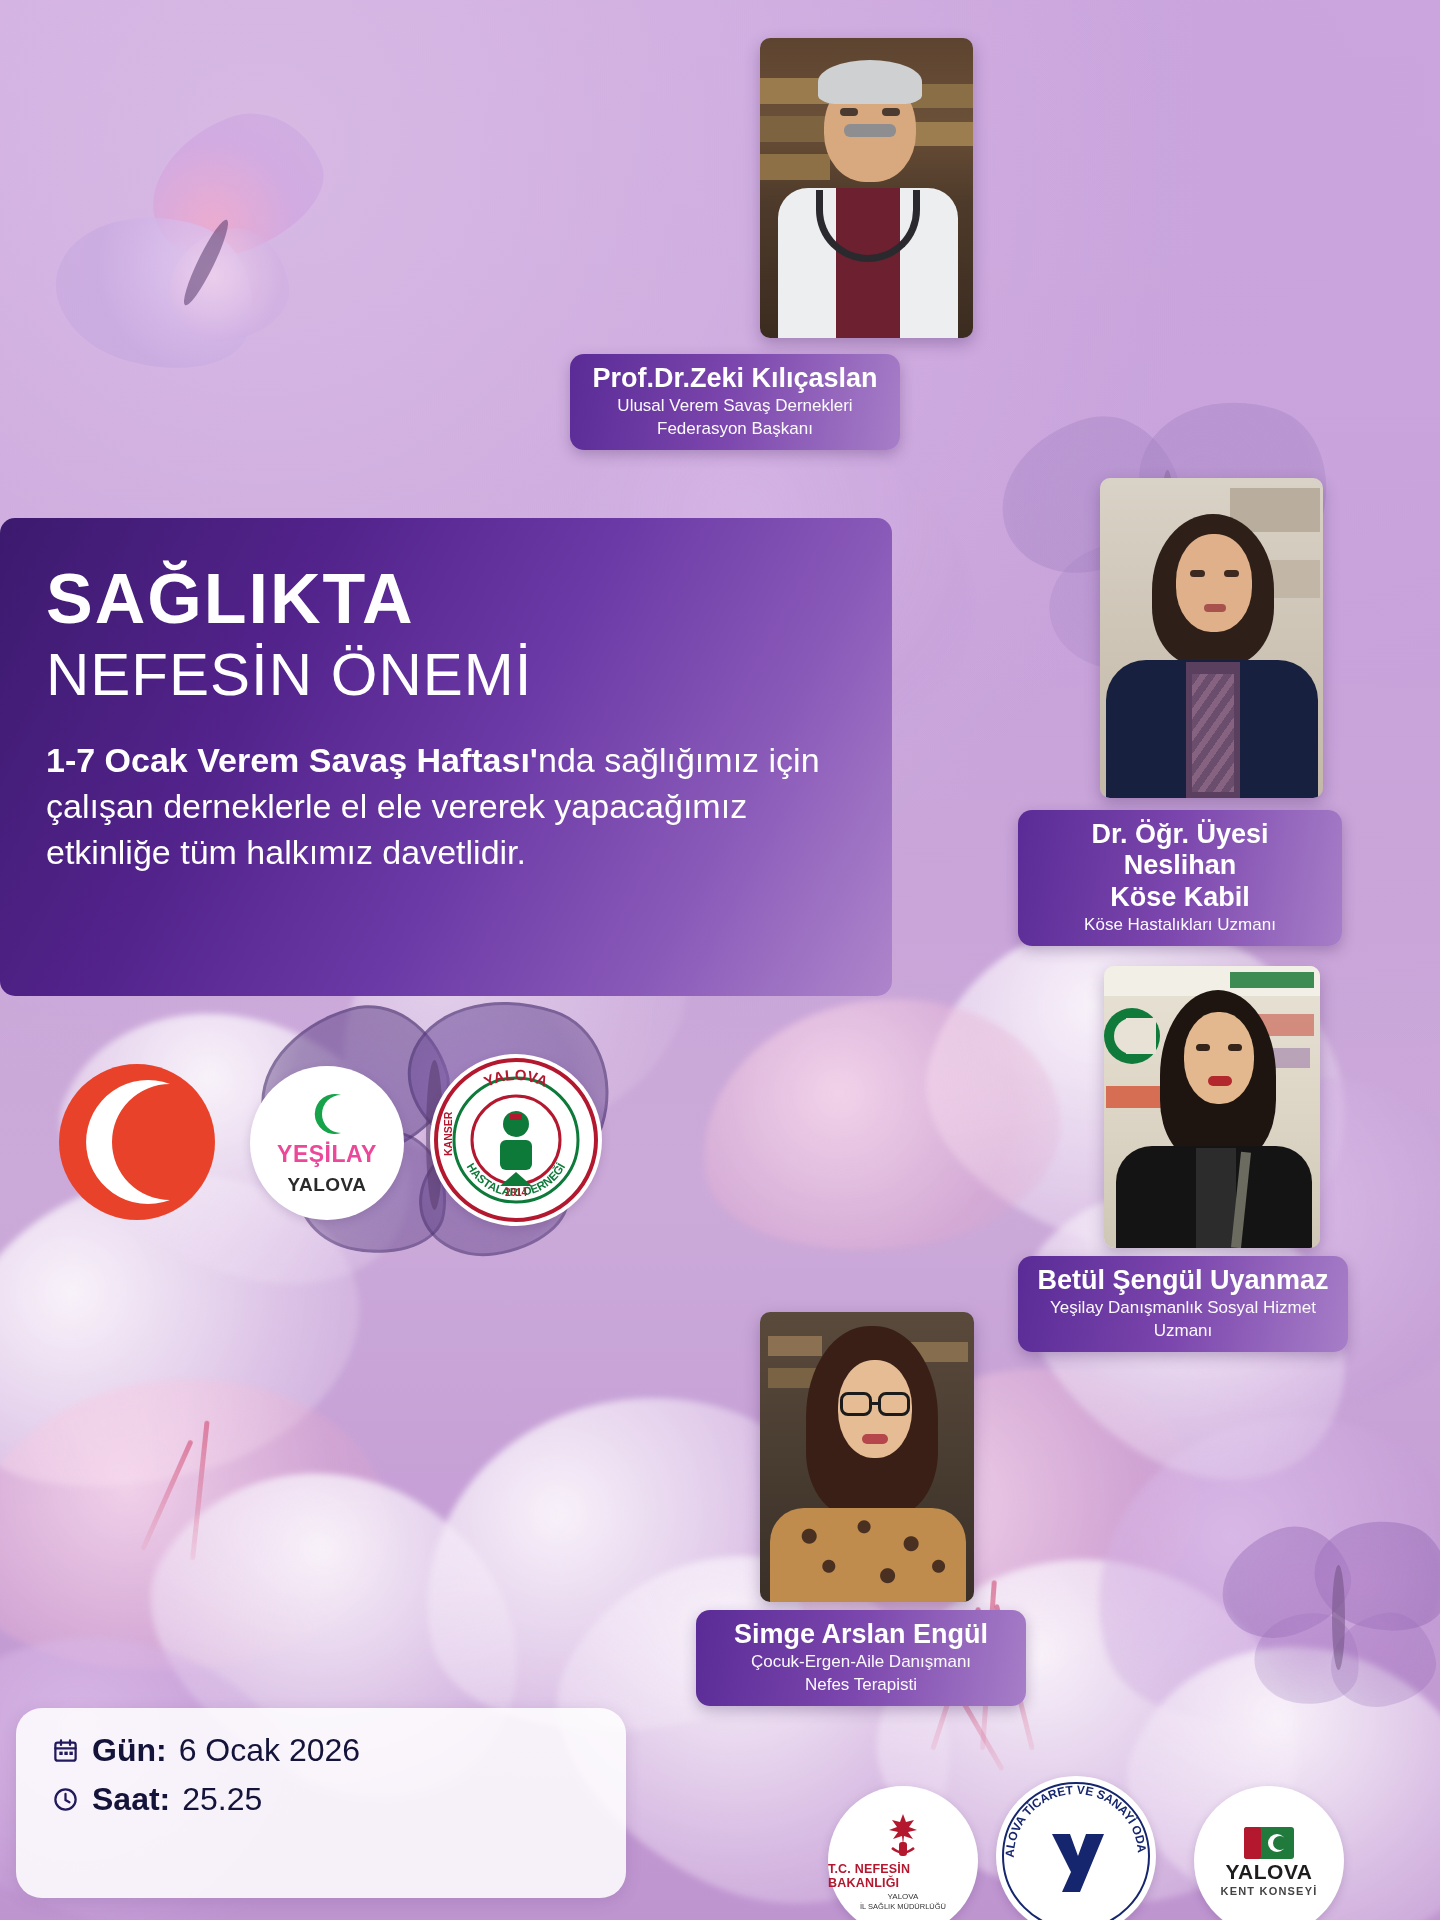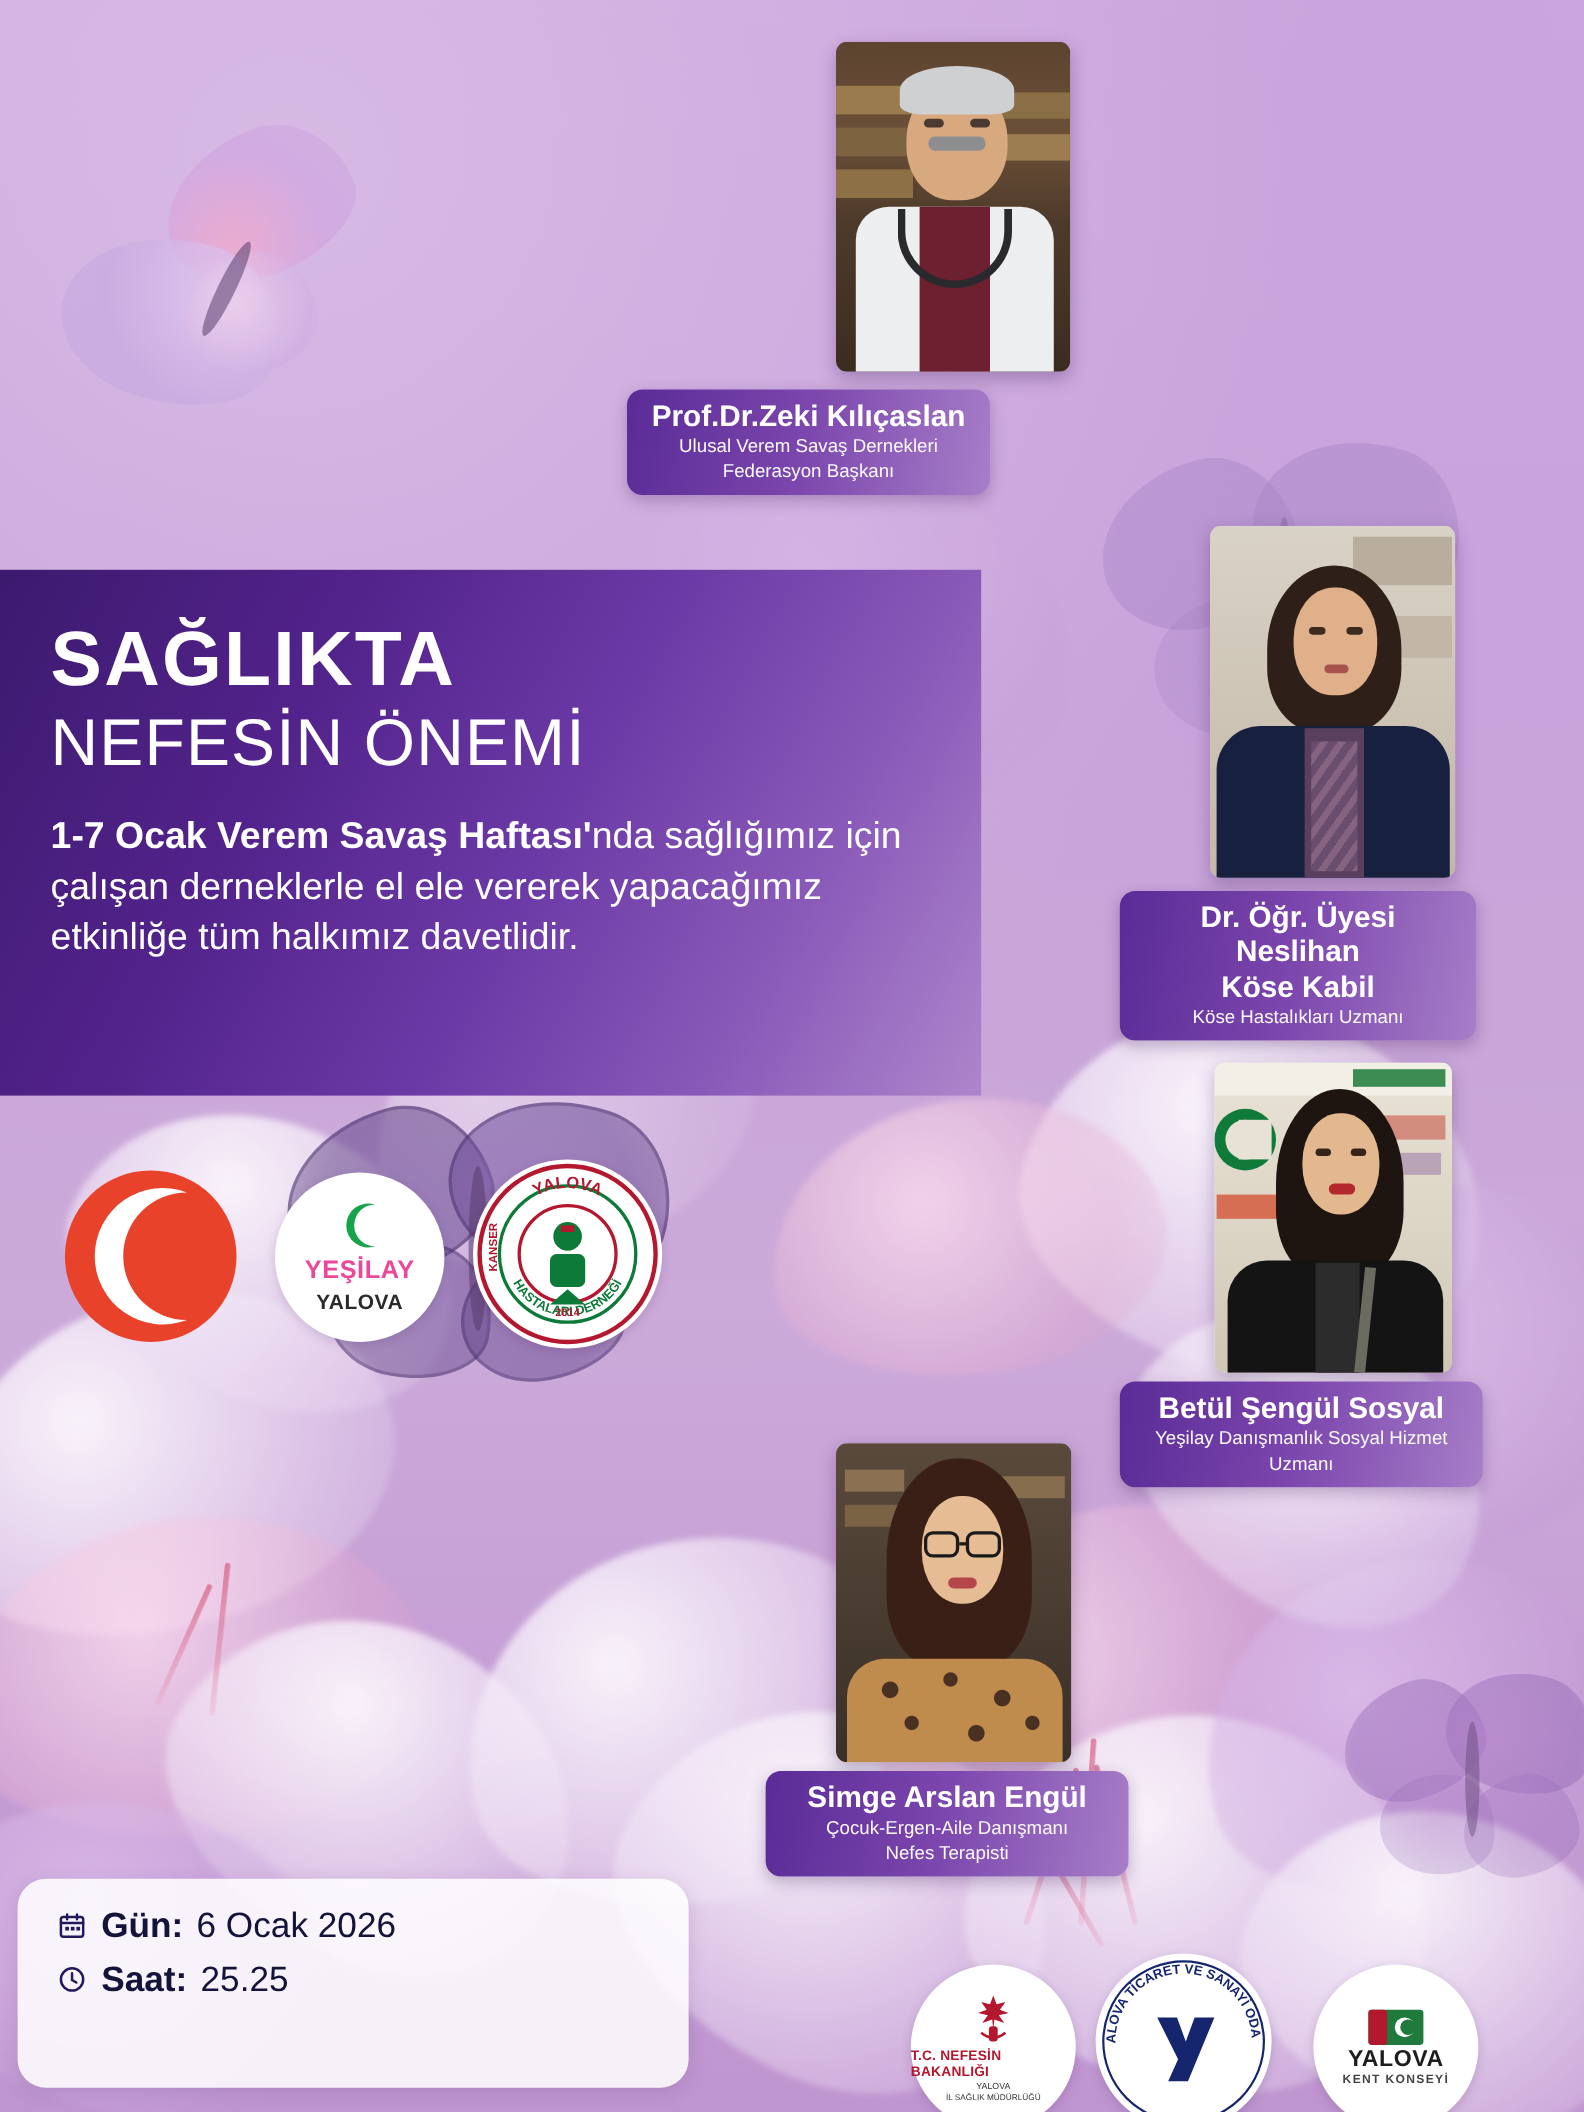--- a/index.html
+++ b/index.html
@@ -67,20 +67,21 @@
   
   .title-panel {
     position: absolute;
     left: 0;
     top: 518px;
     width: 892px;
     height: 478px;
     background: linear-gradient(118deg, #3c1a6e 0%, #53238c 30%, #6c3aa6 55%, #8a5ab9 78%, rgba(168,126,200,.82) 100%);
     padding: 46px 42px 0 46px;
     color: #fff;
+    border-radius: 15px;
   }
   .t-line1 {
     font-size: 70px;
     font-weight: 700;
     letter-spacing: 2px;
     line-height: 1.0;
   }
   .t-line2 {
     font-size: 60px;
     font-weight: 400;
@@ -349,21 +350,21 @@
         <div style="position:absolute;left:92px;top:78px;width:14px;height:7px;border-radius:4px;background:#36241b;"></div>
         <div style="position:absolute;left:124px;top:78px;width:14px;height:7px;border-radius:4px;background:#36241b;"></div>
         <div style="position:absolute;left:104px;top:110px;width:24px;height:10px;border-radius:7px;background:#b3282d;"></div>
 
         <div style="position:absolute;left:12px;top:180px;width:196px;height:102px;background:#141414;border-radius:36px 36px 0 0;"></div>
         <div style="position:absolute;left:92px;top:182px;width:40px;height:100px;background:#2c2c2c;"></div>
         <div style="position:absolute;left:132px;top:186px;width:10px;height:96px;background:#6b6b60;transform:rotate(6deg);"></div>
       </div>
     </div>
     <div class="namebar" style="left:-86px; top:290px; width:330px;">
-      <div class="nm">Betül Şengül Sosyal</div>
+      <div class="nm">Betül Şengül Uyanmaz</div>
       <div class="rl">Yeşilay Danışmanlık Sosyal Hizmet</div>
       <div class="rl">Uzmanı</div>
     </div>
   </div>
 
   <div class="speaker" style="left:760px; top:1312px; width:230px;">
     <div class="photo" style="width:214px; height:290px;">
       <div class="photo-inner" style="background: linear-gradient(180deg,#5a4a3c 0%, #4b3e32 45%, #3a3028 100%);">
         <div style="position:absolute;left:8px;top:24px;width:54px;height:20px;background:#8b7152;"></div>
         <div style="position:absolute;left:8px;top:56px;width:54px;height:20px;background:#7a6245;"></div>

